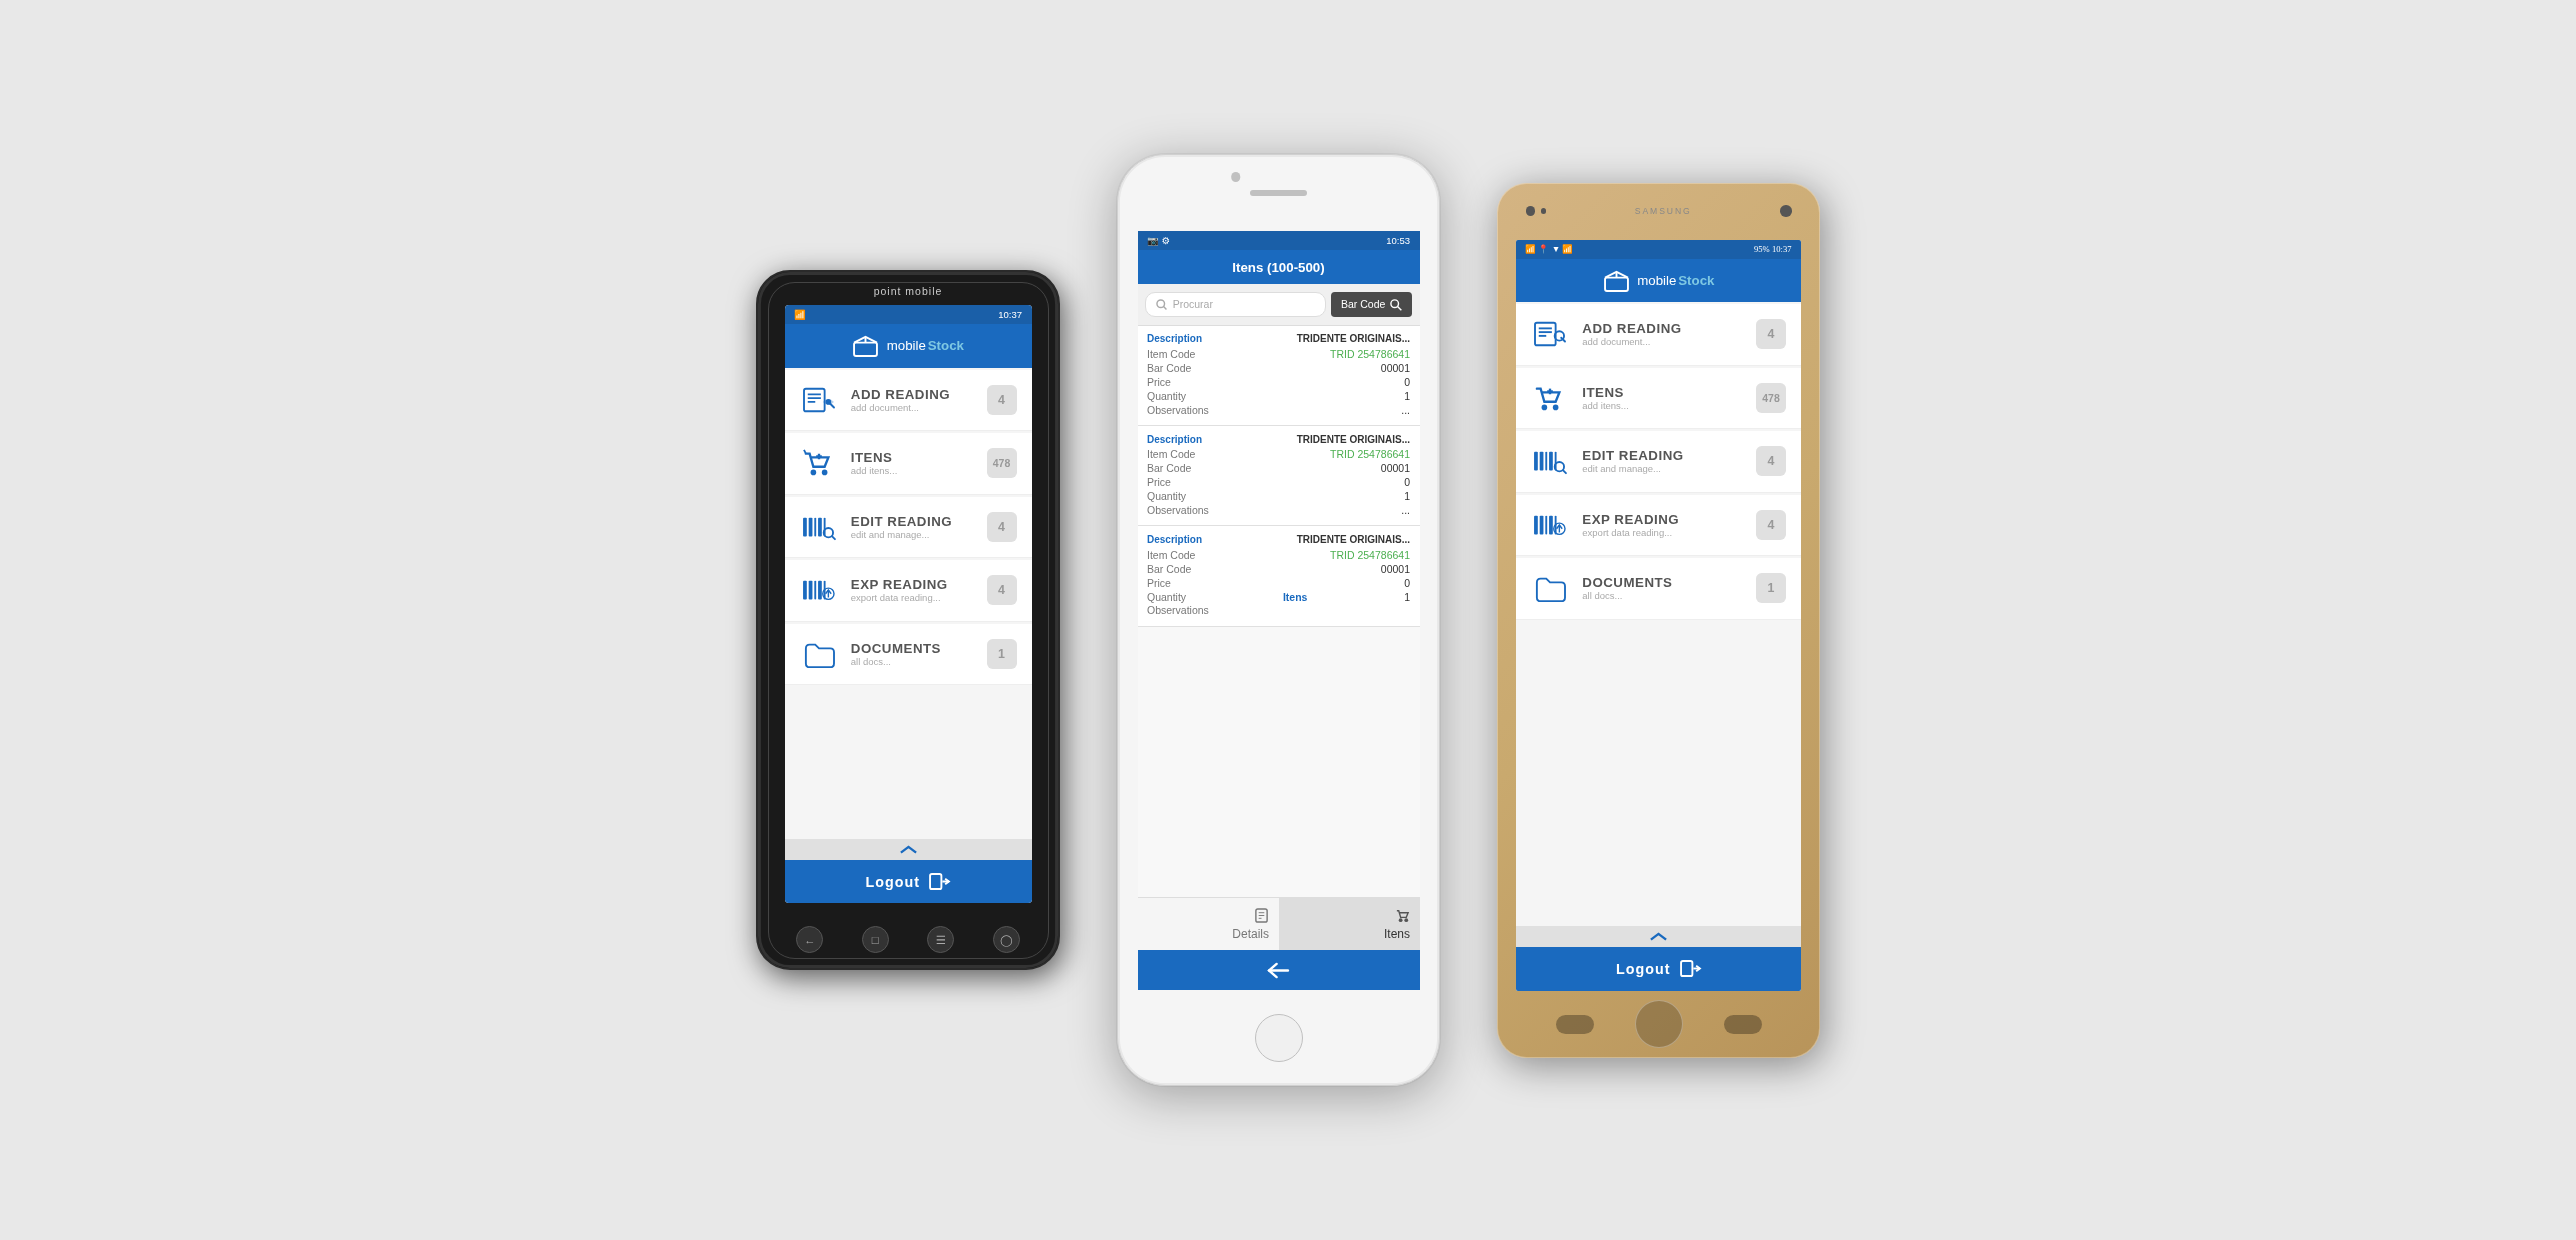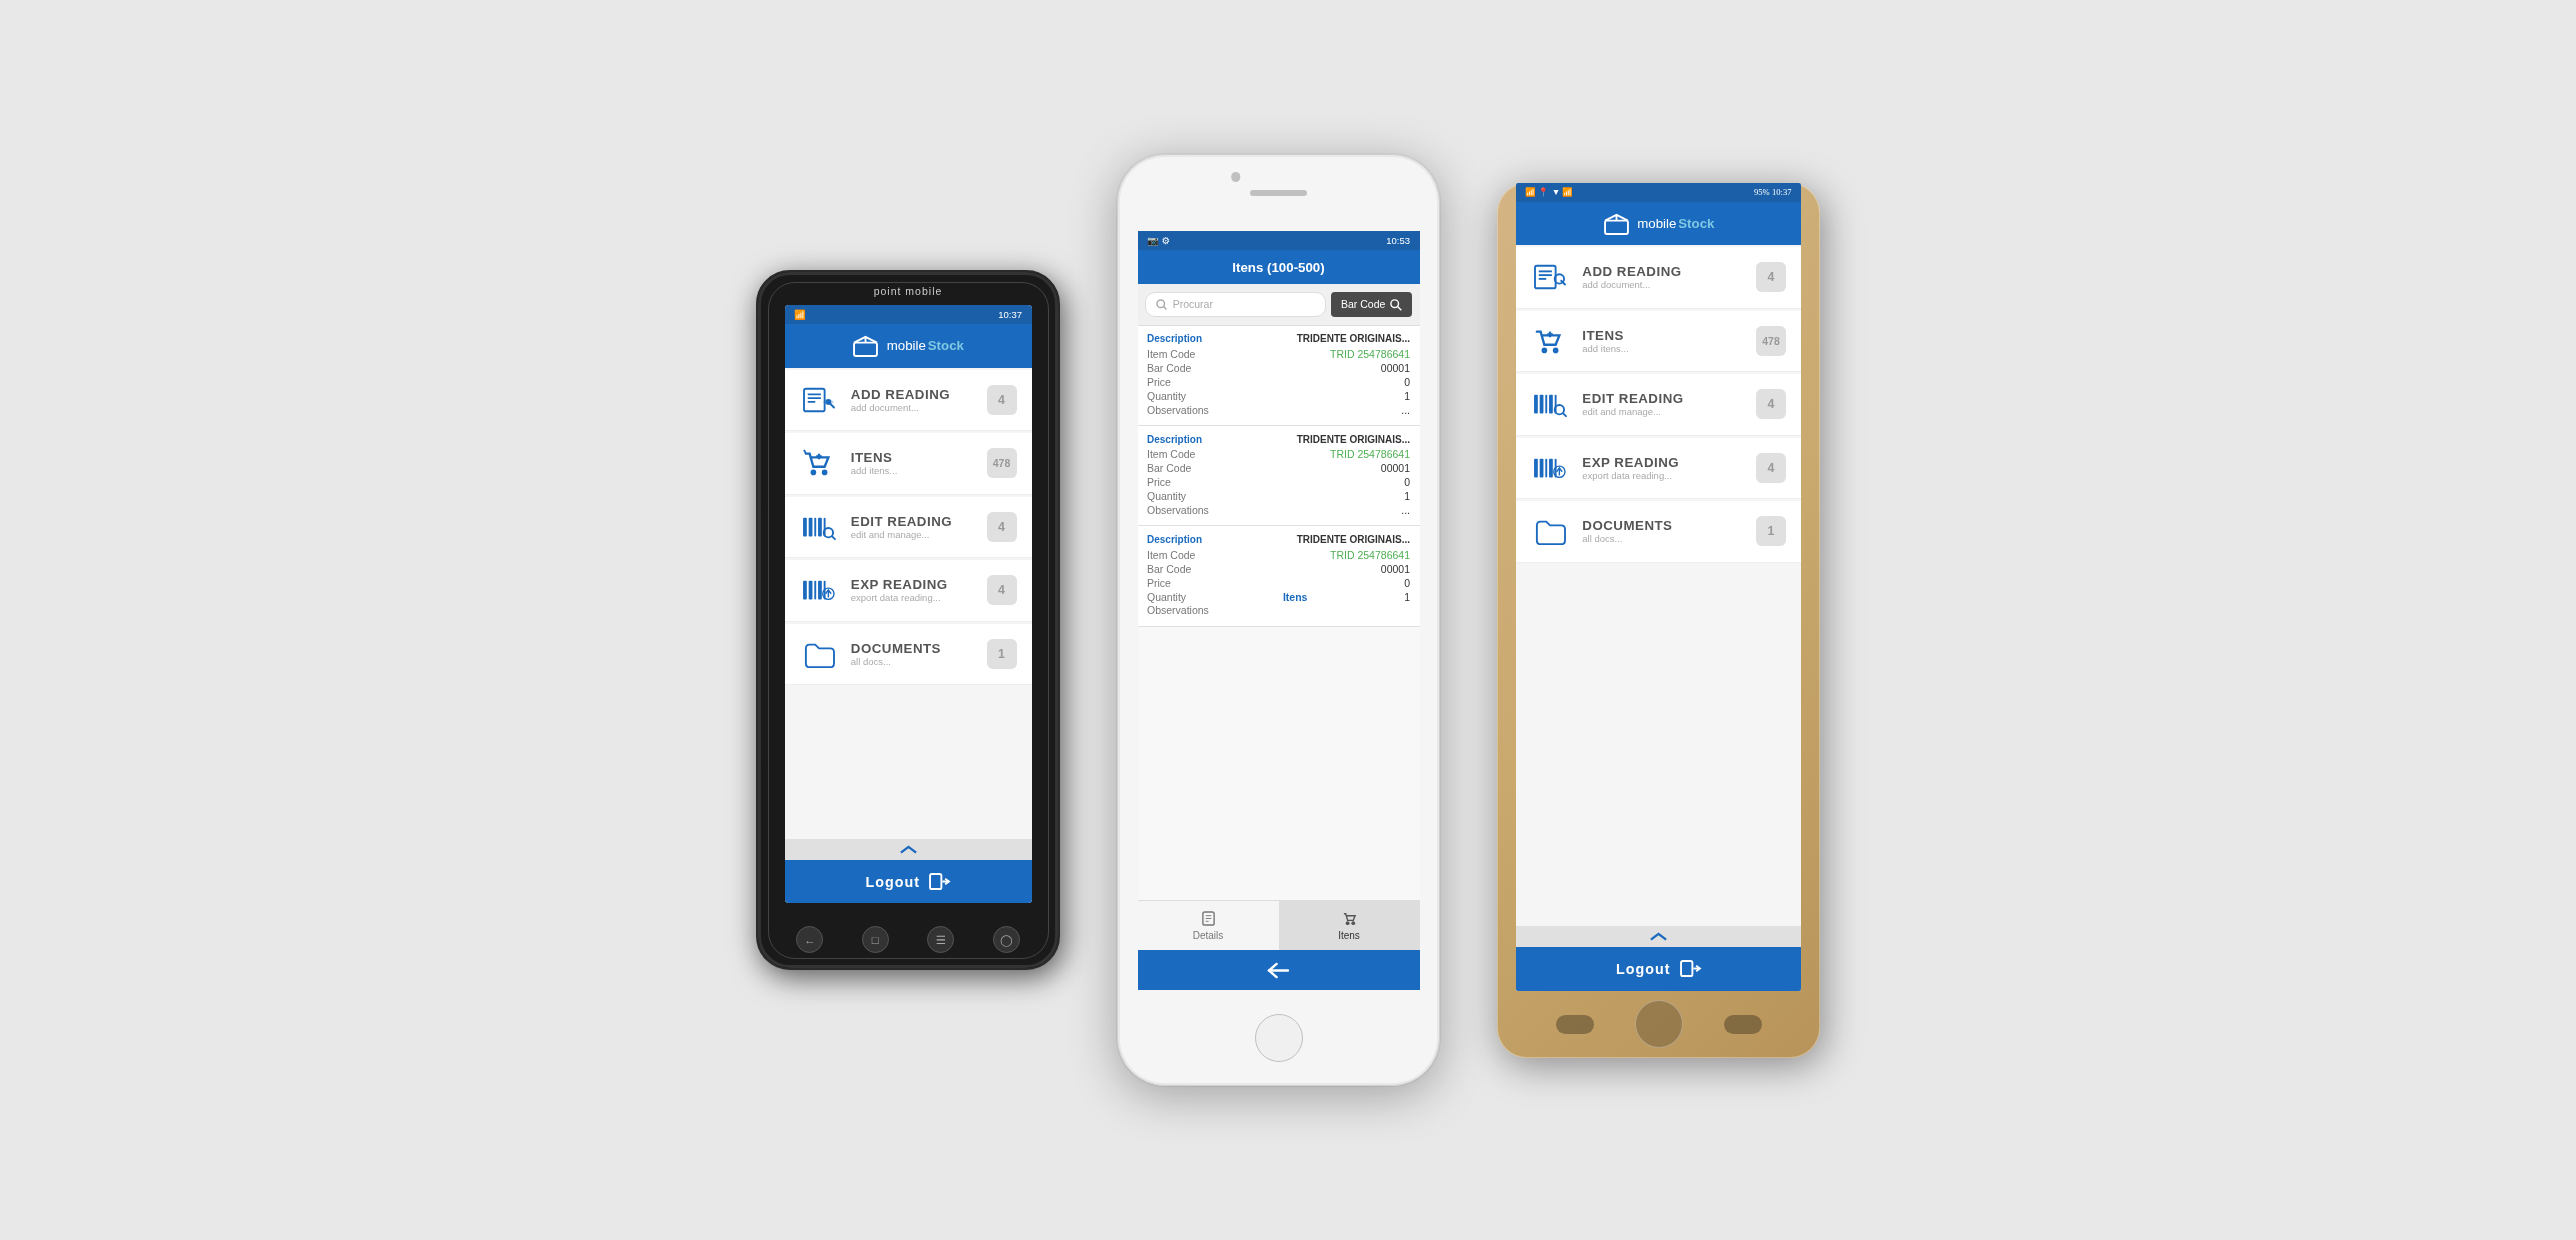--- a/index.html
+++ b/index.html
@@ -375,25 +375,25 @@
     }
     .tabs-bar {
       display: flex;
       border-top: 1px solid #ddd;
       background: #f5f5f5;
     }
     .tab {
       flex: 1;
       padding: 9.5px;
       text-align: center;
-      font-size: 10px;
+      font-size: 12px;
       color: #777;
       display: flex;
       flex-direction: column;
-      align-items: center;
+      align-items: flex-end;
       gap: 4px;
     }
     .tab.active {
       background: #ddd;
       color: #333;
     }
     .back-bar {
       background: #1a6abf;
       padding: 11.4px;
       display: flex;
@@ -699,20 +699,30 @@
       </div>
     </div>
 
     <div class="iphone-bottom-bar">
       <div class="iphone-home-button"></div>
     </div>
   </div>
 
   <div class="device-samsung">
 
+    <div class="samsung-top">
+      <div class="samsung-camera-area">
+        <div class="samsung-camera"></div>
+        <div class="samsung-camera" style="width:5.7px;height:5.7px;"></div>
+      </div>
+      <span class="samsung-speaker">SAMSUNG</span>
+      <div class="samsung-camera-area">
+        <div class="samsung-camera" style="width:11.4px;height:11.4px;"></div>
+      </div>
+    </div>
 
     <div class="samsung-screen-area">
 
       <div class="status-bar">
         <span style="font-size:8.6px;">📶 📍 ▼ 📶</span>
         <span style="font-size:8.6px;font-family:Liberation Serif, serif;">95% 10:37</span>
       </div>
 
       <div class="app-header">
         <div class="app-logo">

